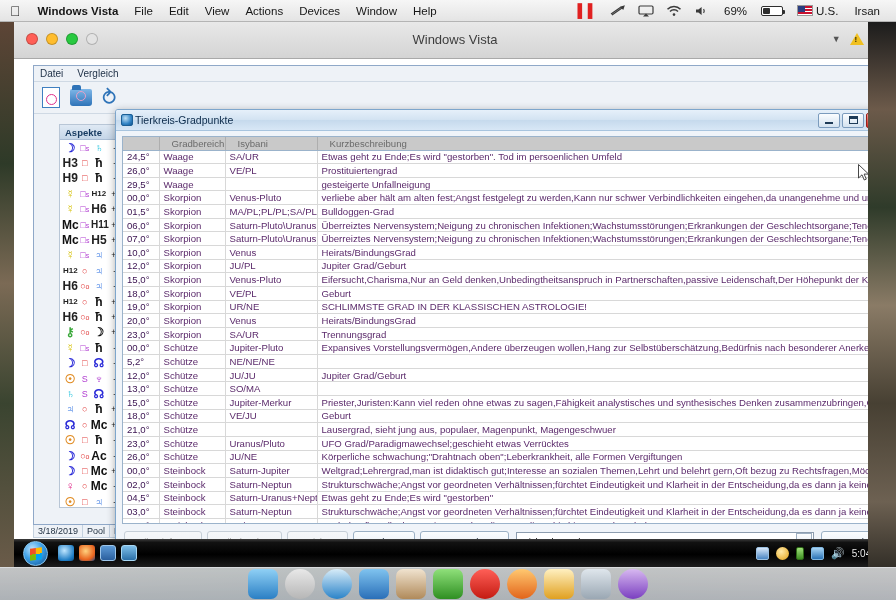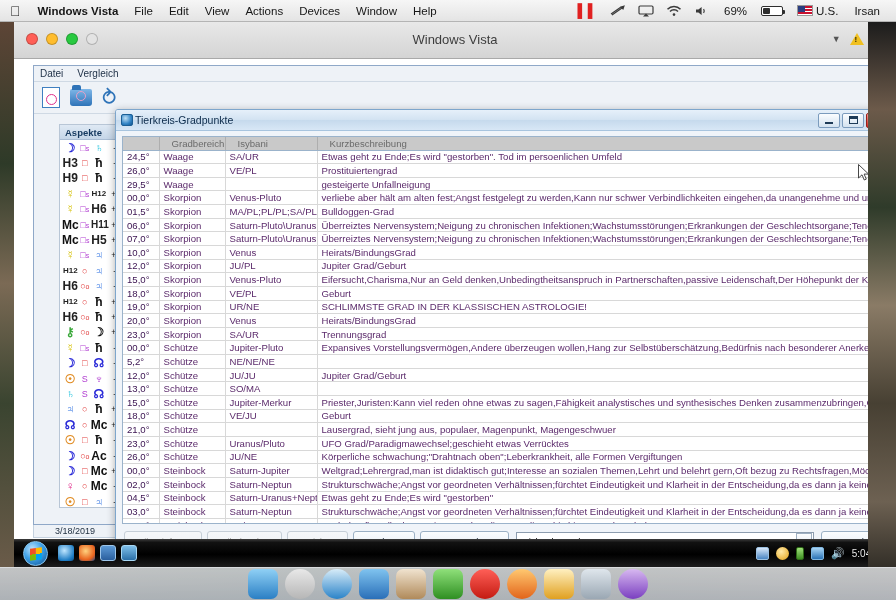--- a/index.html
+++ b/index.html
@@ -273,21 +273,21 @@
     position: absolute; left: 288px; top: 250px; width: 290px; height: 290px;
   }
 
   
   #astro-status {
     position: absolute; left: 19px; top: 466px; width: 843px; height: 13px;
     display: flex; align-items: center;
     font-size: 9px; color: #1d2d3e;
     background: #eef2f7; border: 1px solid #c4d1df; border-top: none;
   }
-  .sb-cell { border-right: 1px solid #c4d1df; padding: 0 21px; height: 13px; line-height: 13px; white-space: nowrap; }
+  .sb-cell { border-right: 1px solid #c4d1df; padding: 0 4px; height: 13px; line-height: 13px; white-space: nowrap; }
   .sb-flex { flex: 1; border-right: 1px solid #c4d1df; height: 13px; }
 
   
   #win-taskbar {
     position: absolute; left: 0; top: 480px; width: 882px; height: 28px;
     background: linear-gradient(#3d3d3d 0%, #121212 12%, #000 55%, #1d1d1d 100%);
     display: flex; align-items: center;
   }
   #start-orb {
     width: 38px; height: 26px; margin-left: 2px;

